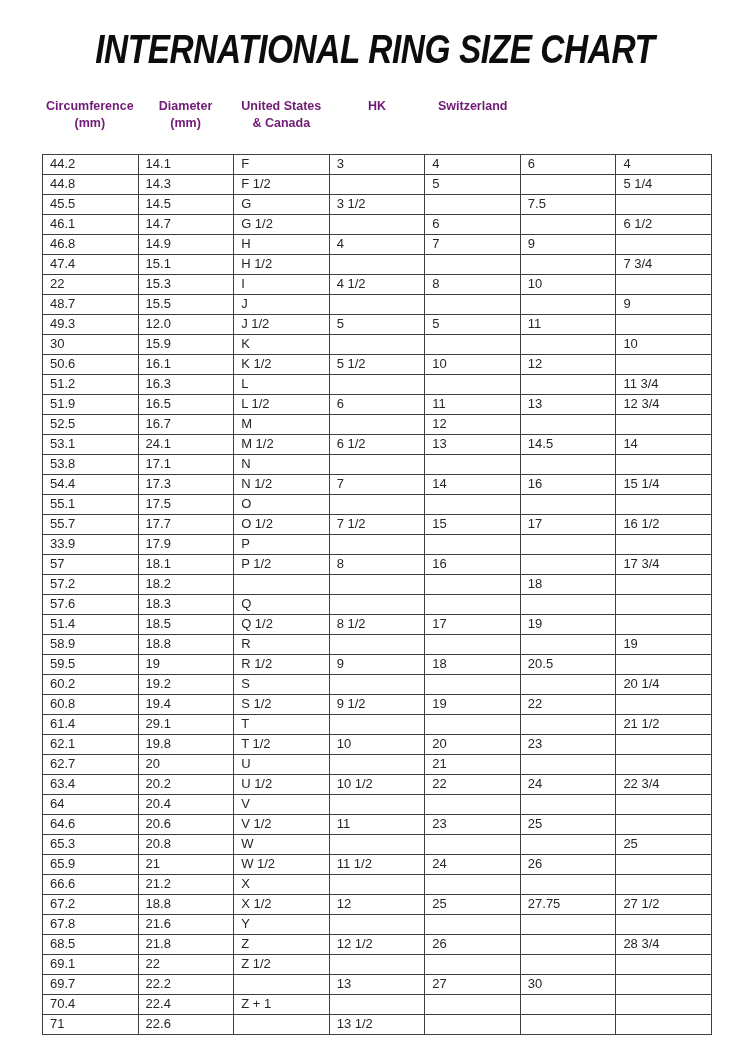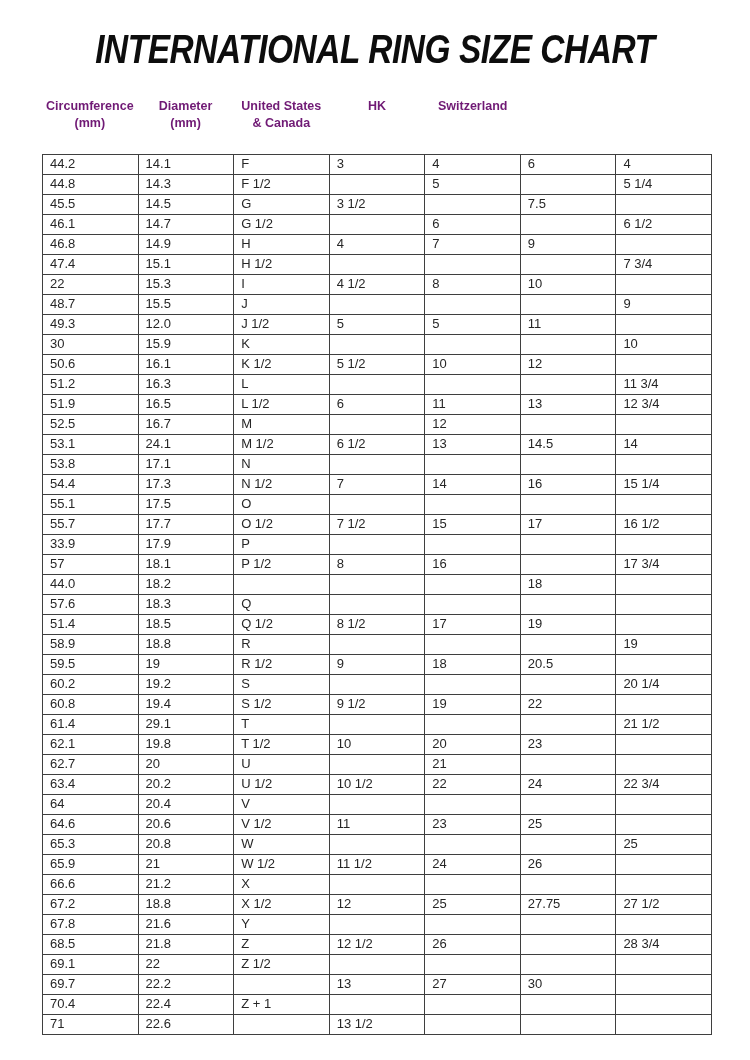--- a/index.html
+++ b/index.html
@@ -262,21 +262,21 @@
           <tr>
             <td>57</td>
             <td>18.1</td>
             <td>P 1/2</td>
             <td>8</td>
             <td>16</td>
             <td></td>
             <td>17 3/4</td>
           </tr>
           <tr>
-            <td>44.0</td>
+            <td>57.2</td>
             <td>18.2</td>
             <td></td>
             <td></td>
             <td></td>
             <td>18</td>
             <td></td>
           </tr>
           <tr>
             <td>57.6</td>
             <td>18.3</td>

